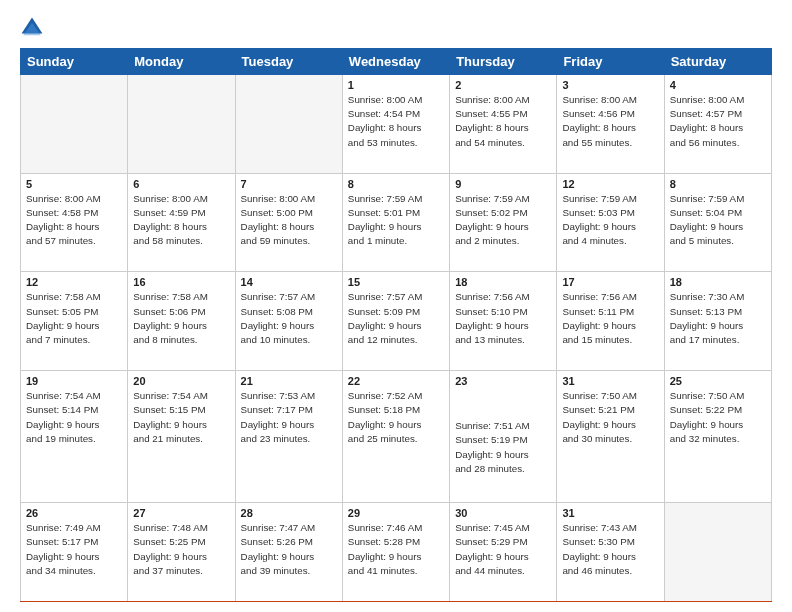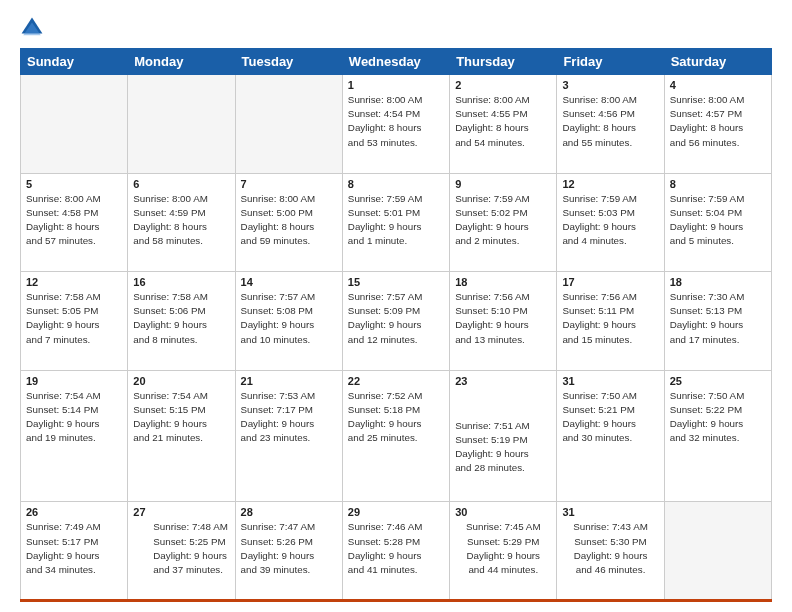--- a/index.html
+++ b/index.html
@@ -72,21 +72,21 @@
       padding: 4px 5px;
       font-size: 9.8px;
       color: #222;
       background: #fff;
       height: 82px;
     }
     .calendar-table td.empty {
       background: #f5f5f5;
     }
     .calendar-table tr:last-child td {
-      border-bottom: 3px solid #c2410c;
+      border-bottom: 1px solid #c2410c;
     }
     .day-number {
       font-weight: bold;
       font-size: 11px;
       display: block;
       margin-bottom: 2px;
     }
     .day-info {
       line-height: 1.45;
       color: #333;
@@ -315,49 +315,49 @@
         <tr>
           <td>
             <span class="day-number">26</span>
             <div class="day-info" style="white-space: pre-line;">Sunrise: 7:49 AM
 Sunset: 5:17 PM
 Daylight: 9 hours
 and 34 minutes.</div>
           </td>
           <td>
             <span class="day-number">27</span>
-            <div class="day-info" style="white-space: pre-line; margin-left: 20px;">Sunrise: 7:48 AM
+            <div class="day-info" style="white-space: pre-line;">Sunrise: 7:48 AM
 Sunset: 5:25 PM
 Daylight: 9 hours
 and 37 minutes.</div>
           </td>
           <td>
             <span class="day-number">28</span>
             <div class="day-info" style="white-space: pre-line;">Sunrise: 7:47 AM
 Sunset: 5:26 PM
 Daylight: 9 hours
 and 39 minutes.</div>
           </td>
           <td>
             <span class="day-number">29</span>
             <div class="day-info" style="white-space: pre-line;">Sunrise: 7:46 AM
 Sunset: 5:28 PM
 Daylight: 9 hours
 and 41 minutes.</div>
           </td>
           <td>
             <span class="day-number">30</span>
-            <div class="day-info" style="white-space: pre-line; text-align: center;">Sunrise: 7:45 AM
+            <div class="day-info" style="white-space: pre-line;">Sunrise: 7:45 AM
 Sunset: 5:29 PM
 Daylight: 9 hours
 and 44 minutes.</div>
           </td>
           <td>
             <span class="day-number">31</span>
-            <div class="day-info" style="white-space: pre-line; text-align: center;">Sunrise: 7:43 AM
+            <div class="day-info" style="white-space: pre-line;">Sunrise: 7:43 AM
 Sunset: 5:30 PM
 Daylight: 9 hours
 and 46 minutes.</div>
           </td>
           <td class="empty"></td>
         </tr>
       </tbody>
   </table>
 </div>
 

